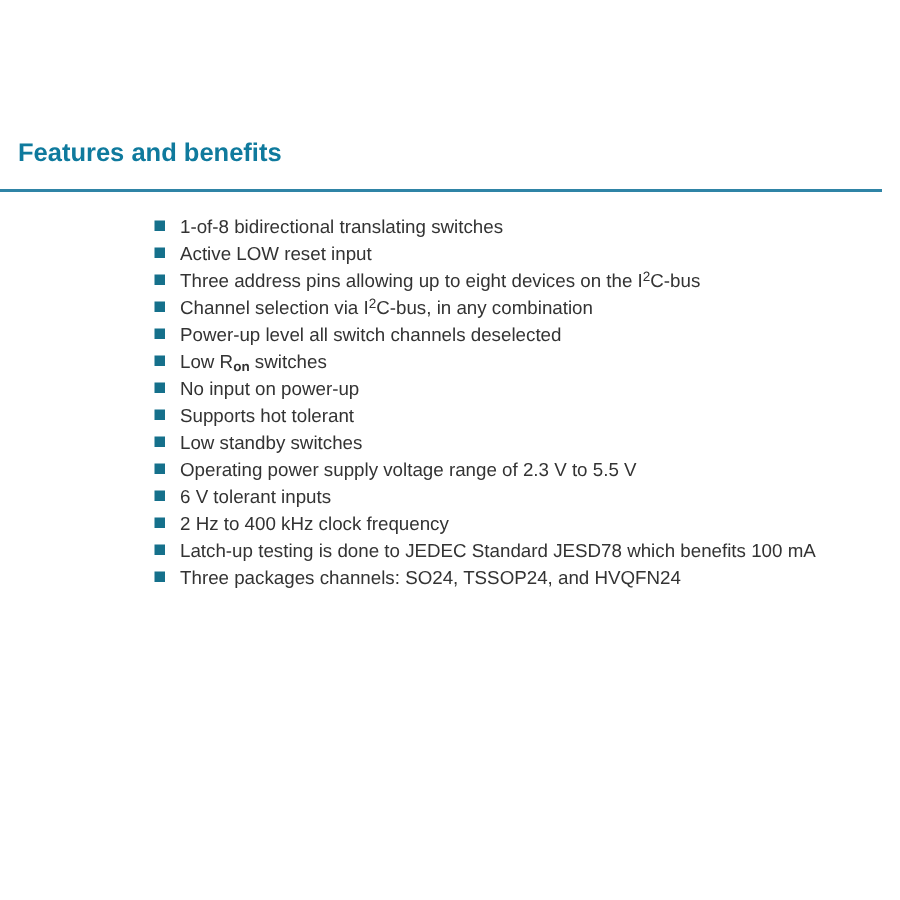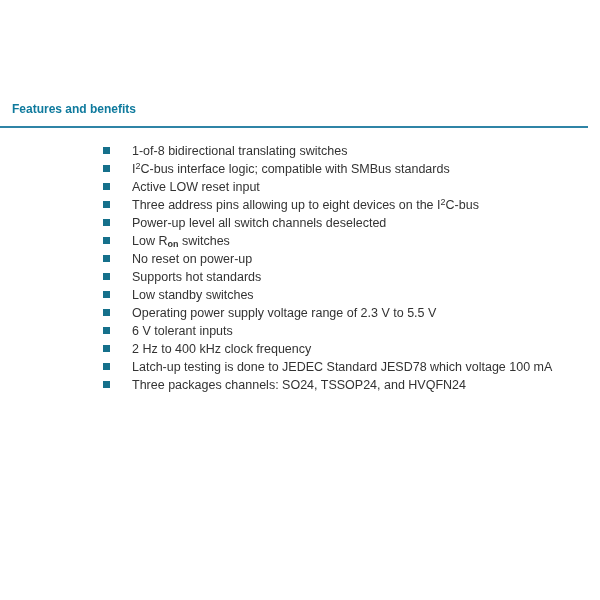--- a/index.html
+++ b/index.html
@@ -16,41 +16,41 @@
     font-family: "Liberation Sans", "DejaVu Sans", sans-serif;
     overflow: hidden;
   }
   .page {
     position: relative;
     width: 600px; height: 600px;
     background: var(--bg);
   }
   .section-title {
     position: absolute;
-    left: 12px; top: 102px;
-    font-size: 12px;
+    left: 12px; top: 92px;
+    font-size: 17px;
     font-weight: bold;
     color: var(--heading);
     letter-spacing: 0;
   }
   .section-rule {
     position: absolute;
     left: 0; top: 126px;
     width: 588px; height: 2px;
     background: var(--rule);
   }
   ul.features-list {
     position: absolute;
     left: 103px; top: 143px;
     width: 462px;
     list-style: none;
   }
   ul.features-list li {
     position: relative;
-    padding-left: 29px;
+    padding-left: 17px;
     font-size: 12.5px;
     line-height: 16px;
     color: var(--text);
     margin-bottom: 2px;
   }
   ul.features-list li .bullet {
     position: absolute;
     left: 0; top: 4px;
     width: 7px; height: 7px;
     background: var(--bullet);
@@ -59,28 +59,27 @@
   sub { font-size: 9px; vertical-align: baseline; position: relative; top: 2px; line-height: 0; font-weight: bold; }
 </style>
 </head>
 <body>
 
 <div class="page">
   <h1 class="section-title">Features and benefits</h1>
   <div class="section-rule"></div>
   <ul class="features-list" id="features-list">
       <li><span class="bullet"></span><span>1-of-8 bidirectional translating switches</span></li>
-      <li><span class="bullet"></span><span>I<sup>2</sup>C-bus interface logic; compatible with SMBus standards</span></li>
       <li><span class="bullet"></span><span>Active LOW reset input</span></li>
       <li><span class="bullet"></span><span>Three address pins allowing up to eight devices on the I<sup>2</sup>C-bus</span></li>
-      <li><span class="bullet"></span></li>
+      <li><span class="bullet"></span><span>Channel selection via I<sup>2</sup>C-bus, in any combination</span></li>
       <li><span class="bullet"></span><span>Power-up level all switch channels deselected</span></li>
       <li><span class="bullet"></span><span>Low R<sub>on</sub> switches</span></li>
-      <li><span class="bullet"></span><span>No reset on power-up</span></li>
-      <li><span class="bullet"></span><span>Supports hot standards</span></li>
+      <li><span class="bullet"></span><span>No input on power-up</span></li>
+      <li><span class="bullet"></span><span>Supports hot tolerant</span></li>
       <li><span class="bullet"></span><span>Low standby switches</span></li>
       <li><span class="bullet"></span><span>Operating power supply voltage range of 2.3 V to 5.5 V</span></li>
       <li><span class="bullet"></span><span>6 V tolerant inputs</span></li>
       <li><span class="bullet"></span><span>2 Hz to 400 kHz clock frequency</span></li>
-      <li><span class="bullet"></span><span>Latch-up testing is done to JEDEC Standard JESD78 which voltage 100 mA</span></li>
+      <li><span class="bullet"></span><span>Latch-up testing is done to JEDEC Standard JESD78 which benefits 100 mA</span></li>
       <li><span class="bullet"></span><span>Three packages channels: SO24, TSSOP24, and HVQFN24</span></li>
     </ul>
 </div>
 
 </body></html>

